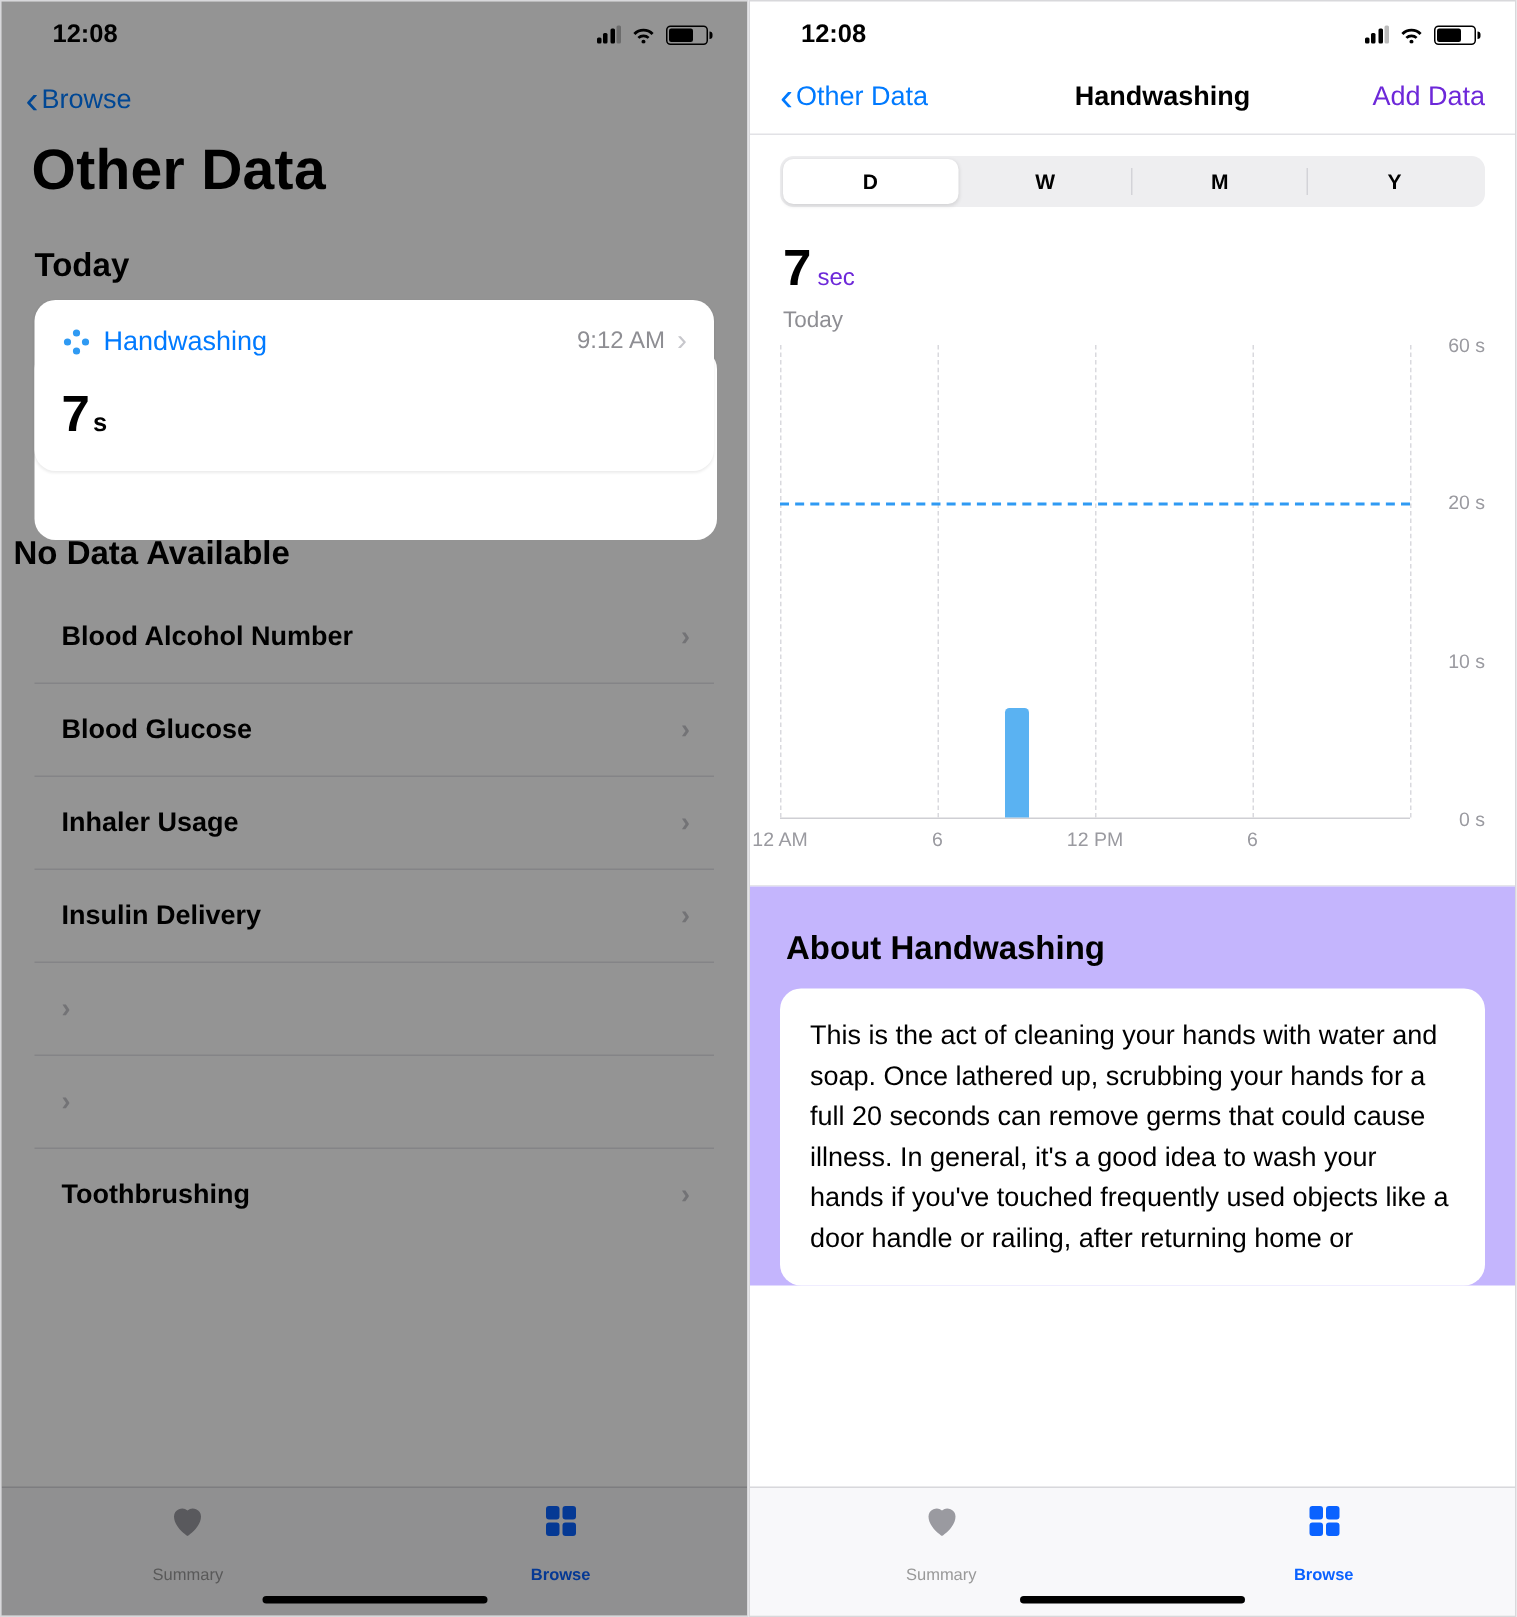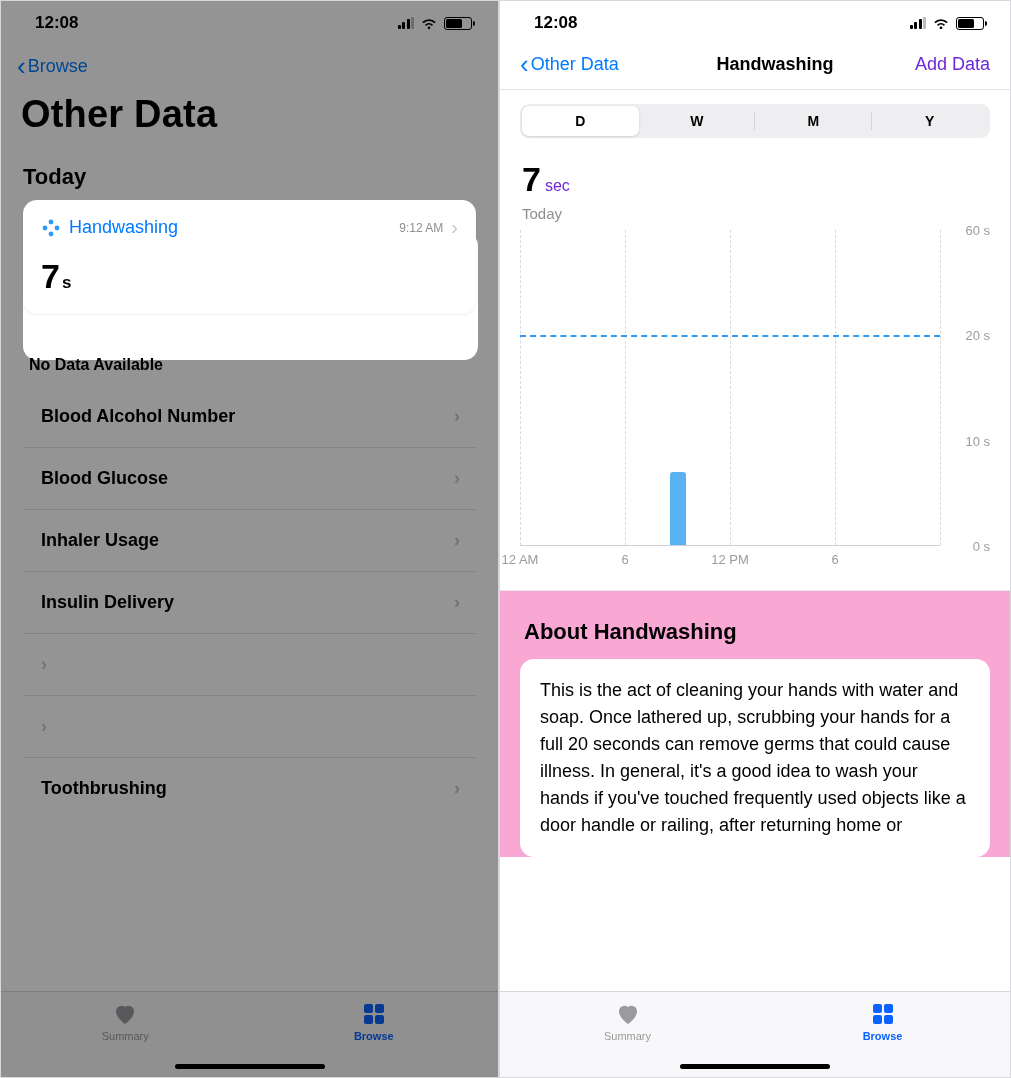--- a/index.html
+++ b/index.html
@@ -78,44 +78,44 @@
     box-shadow: 0 1px 2px rgba(0,0,0,0.08);
     position: relative;
     z-index: 10;
   }
   .card-top { display:flex; align-items:center; }
   .hw-icon {
     width:20px; height:20px; margin-right:8px; color:#2f9af3; position:relative;
   }
   .hw-icon svg { display:block;}
   .card-title { color:#007aff; font-size:18px; font-weight:500; flex:1;}
-  .card-time { color:#8e8e93; font-size:12px; margin-right:8px;}
+  .card-time { color:#8e8e93; font-size:16px; margin-right:8px;}
   .card-chevron { color:#c7c7cc; font-size:20px;}
   .card-value { font-size:34px; font-weight:700; margin-top:18px;}
   .card-unit { font-size:17px; font-weight:600; margin-left:2px;}
 
-  .list-section { font-size:16px; font-weight:700; padding: 42px 28px 12px;}
+  .list-section { font-size:22px; font-weight:700; padding: 42px 8px 12px;}
   .list {
     background:#fff; border-radius:14px; margin:0 22px;
   }
   .list-item {
     display:flex; align-items:center; padding: 20px 16px 20px 18px;
     border-bottom:1px solid #e4e4e8; font-size:18px; font-weight:600;
   }
   .list-item:last-child { border-bottom:none;}
   .list-item .label { flex:1;}
   .list-item .chev { color:#c7c7cc; font-size:18px;}
 
   
   .tabbar {
     position:absolute; bottom:0; left:0; right:0; height:86px;
     background:rgba(248,248,250,0.94); border-top:1px solid #d8d8dc;
     display:flex;
   }
-  .tab { flex:1; display:flex; flex-direction:column; align-items:center; justify-content:flex-start; padding-top:10px; gap:4px; font-size:11px;}
+  .tab { flex:1; display:flex; flex-direction:column; align-items:center; justify-content:flex-start; padding-top:10px; gap:18px; font-size:11px;}
   .tab.active { color:#0a62ff; font-weight:600;}
   .tab.inactive { color:#999;}
   .home-ind { position:absolute; bottom:8px; left:50%; transform:translateX(-50%); width:150px; height:5px; background:#000; border-radius:3px;}
 
   
   .nav.right-nav { padding: 6px 20px 12px; border-bottom:1px solid #e2e2e6;}
   .seg {
     display:flex; background:#eeeef0; border-radius:9px; margin:14px 20px 0; padding:2px;
     height:34px;
   }
@@ -133,21 +133,21 @@
   .chart { position:relative; height:340px; }
   .plot { position:absolute; left:0; right:50px; top:0; bottom:24px; border-bottom:1px solid #cfcfd4;}
   .grid-v { position:absolute; top:0; bottom:0; width:0; border-left:1px dashed #d9d9de;}
   .dash-line { position:absolute; left:0; right:0; height:0; border-top:2px dashed #2f9af3;}
   .bar { position:absolute; bottom:0; width:16px; background:#5ab2f2; border-radius:3px 3px 0 0;}
   .yaxis { position:absolute; right:0; top:0; bottom:24px; width:44px;}
   .ylab { position:absolute; right:0; font-size:13px; color:#9a9aa0; transform:translateY(-50%);}
   .xaxis { position:absolute; left:0; right:50px; bottom:0; height:22px;}
   .xlab { position:absolute; font-size:13px; color:#9a9aa0; top:4px; transform:translateX(-50%);}
 
-  .about { background:#f9a8d4; padding: 28px 0 0;}
+  .about { background:#c4b5fd; padding: 28px 0 0;}
   .about-title { font-size:22px; font-weight:700; padding:0 24px 14px;}
   .about-card { background:#fff; border-radius:14px; margin:0 20px; padding:18px 20px; font-size:18px; line-height:1.5;}
 </style>
 </head>
 <body>
 
 <div class="phone left">
   <div class="status-bar">
     <span>12:08</span>
     <div class="status-icons">

